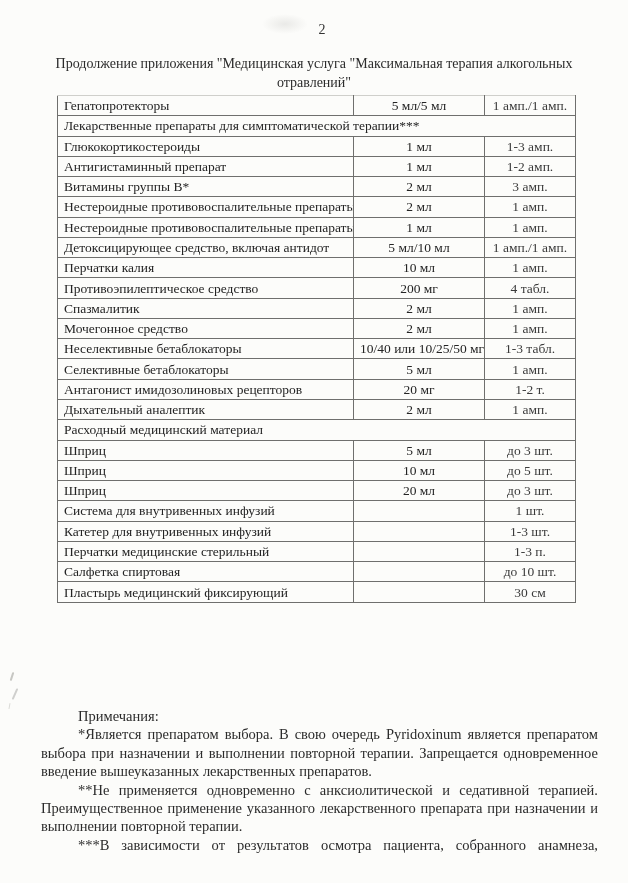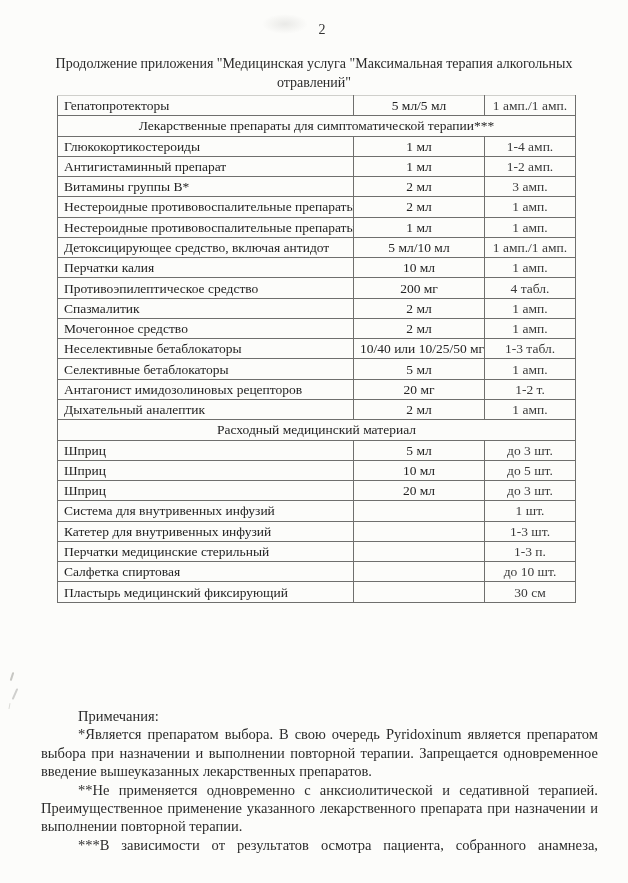--- a/index.html
+++ b/index.html
@@ -54,21 +54,21 @@
     border: 1px solid #6f6f6d;
     padding: 0 6px;
     line-height: 17px;
     vertical-align: middle;
     overflow: hidden;
     white-space: nowrap;
   }
   .doc-table tr:first-child td { border-top: 1px solid #cfcfcb; }
   .doc-table td.cell-dose,
   .doc-table td.cell-qty { text-align: center; }
-  .doc-table td.section-cell { text-align: center; }
+  .doc-table td.section-cell { text-align: left; }
   .doc-table td.cell-qty { color: #3a3a3a; }
   .notes {
     position: absolute;
     top: 707px;
     left: 41px;
     width: 557px;
     font-size: 14.5px;
     line-height: 18.4px;
     color: #2b2b2b;
   }
@@ -123,21 +123,21 @@
           <td class="cell-name">Гепатопротекторы</td>
           <td class="cell-dose">5 мл/5 мл</td>
           <td class="cell-qty">1 амп./1 амп.</td>
         </tr>
         <tr>
           <td colspan="3" class="section-cell">Лекарственные препараты для симптоматической терапии***</td>
         </tr>
         <tr>
           <td class="cell-name">Глюкокортикостероиды</td>
           <td class="cell-dose">1 мл</td>
-          <td class="cell-qty">1-4 амп.</td>
+          <td class="cell-qty">1-3 амп.</td>
         </tr>
         <tr>
           <td class="cell-name">Антигистаминный препарат</td>
           <td class="cell-dose">1 мл</td>
           <td class="cell-qty">1-2 амп.</td>
         </tr>
         <tr>
           <td class="cell-name">Витамины группы В*</td>
           <td class="cell-dose">2 мл</td>
           <td class="cell-qty">3 амп.</td>

